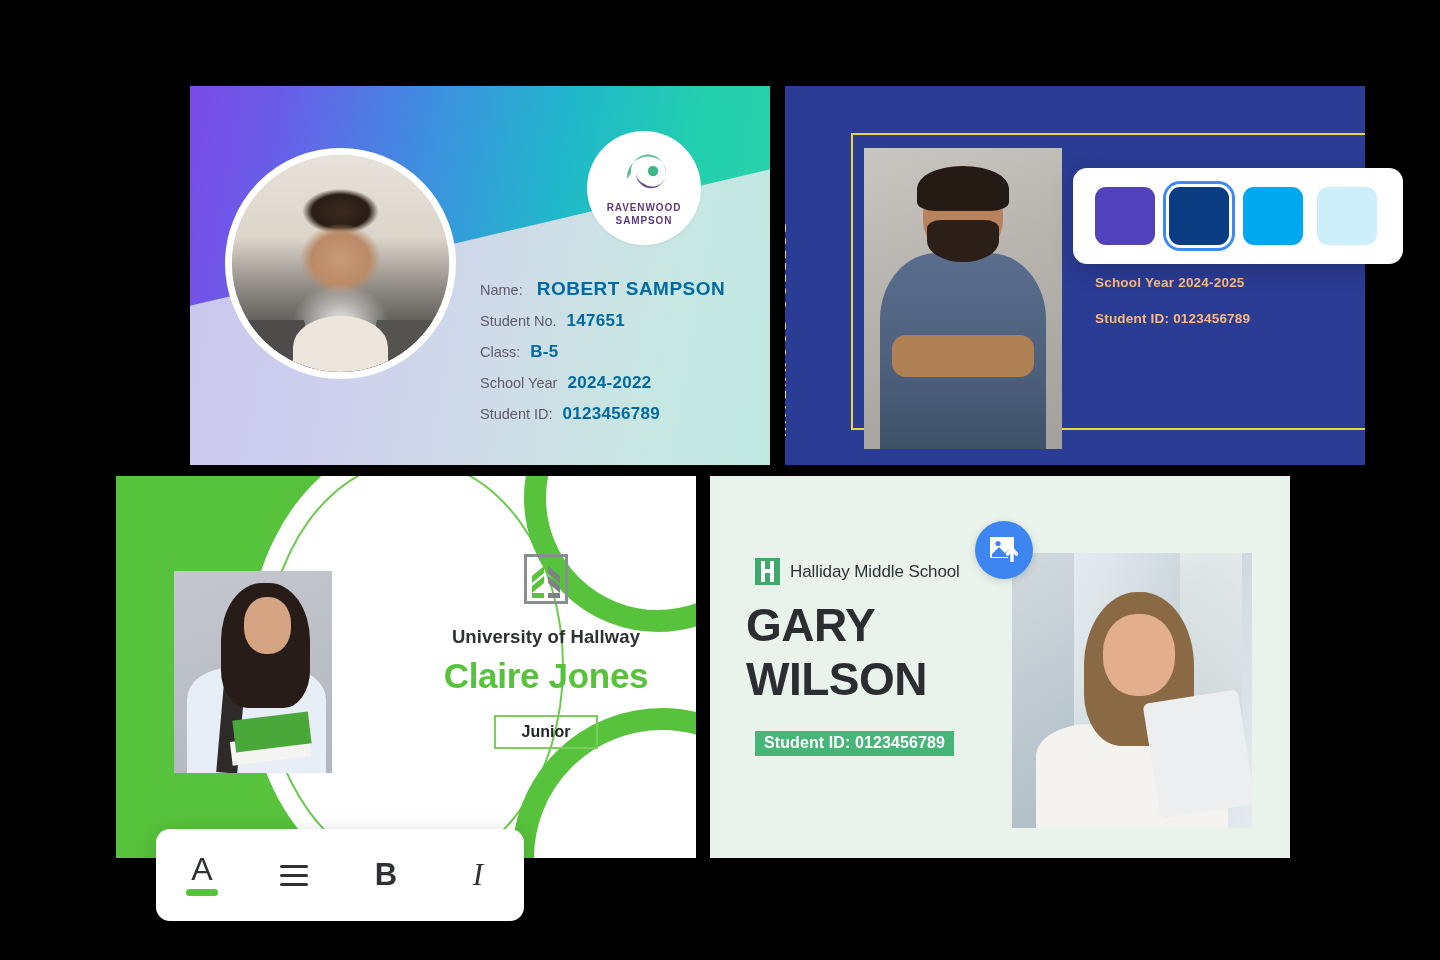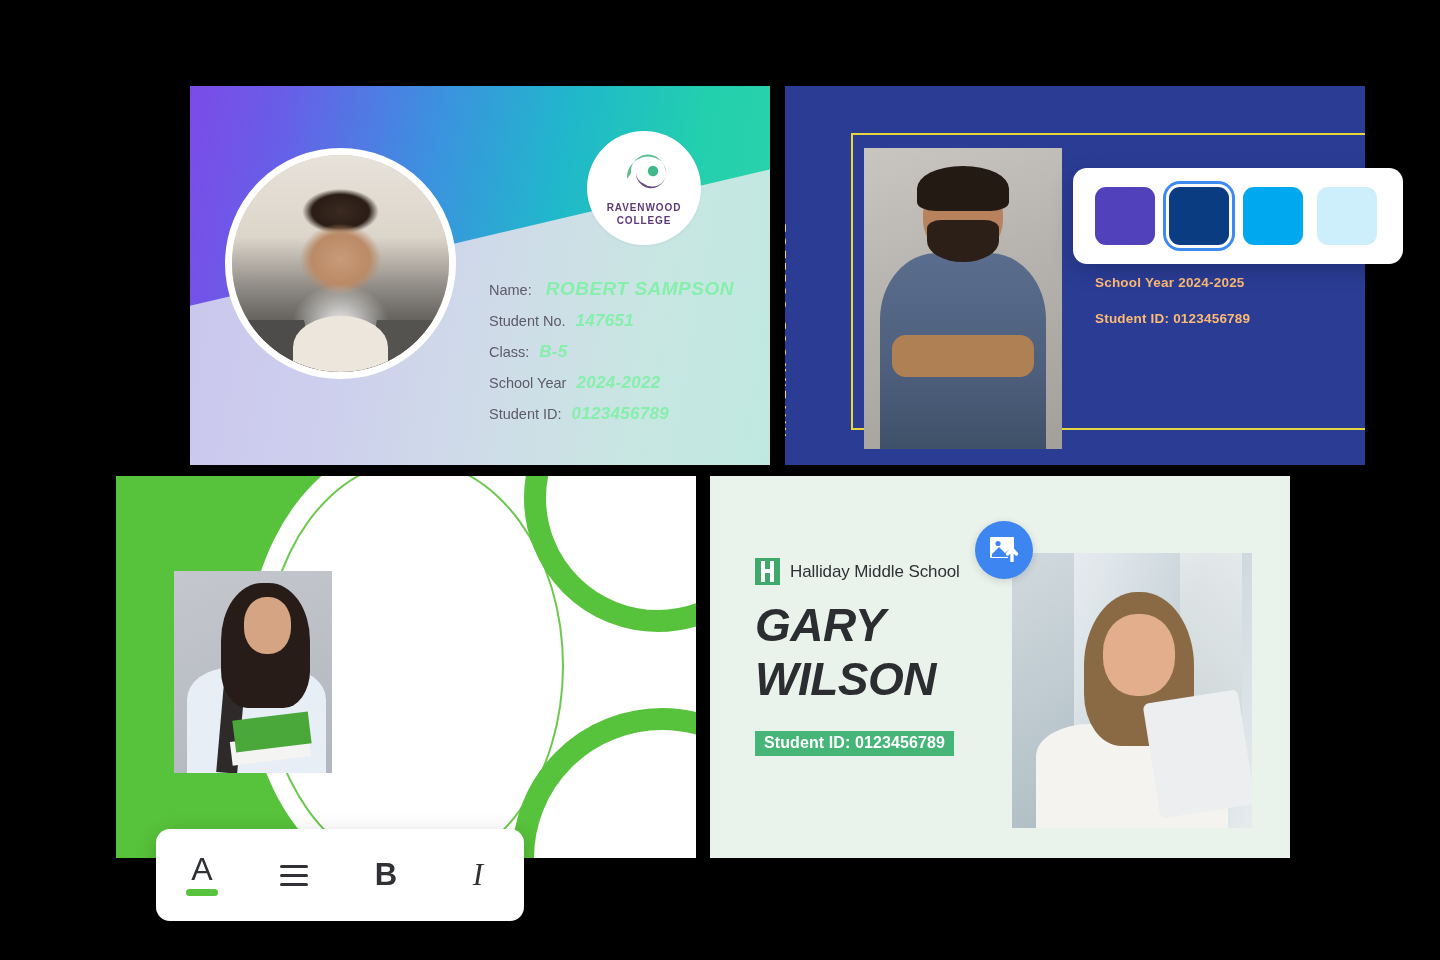--- a/index.html
+++ b/index.html
@@ -56,26 +56,26 @@
     align-items: center; justify-content: center;
     box-shadow: 0 1px 3px rgba(0,0,0,.05);
   }
   .c1-logo svg { display:block; }
   .c1-logo-text {
     margin-top: 6px; text-align: center;
     color: #5C3A78; font-weight: 700;
     font-size: 10px; letter-spacing: .9px; line-height: 13px;
   }
   .c1-fields {
-    position: absolute; left: 299px; top: 192px;
+    position: absolute; left: 290px; top: 192px;
     color: #4A4458;
   }
   .c1-row { display: flex; align-items: baseline; margin-bottom: 11px; }
   .c1-row .lbl { font-size: 14.5px; color: #5D5A6B; font-weight: 400; }
-  .c1-row .val { font-size: 17px; color: #86efac; font-weight: 700; letter-spacing: .3px; font-style: italic; }
+  .c1-row .val { font-size: 17px; color: #0369a1; font-weight: 700; letter-spacing: .3px; }
   .c1-row.name .val { font-size: 19px; letter-spacing: .5px; }
   .c1-row .sp { display:inline-block; }
 
   
   .card2 {
     position: absolute; left: 765px; top: 86px;
     width: 580px; height: 379px;
     background: #2A3C94;
     overflow: hidden;
   }
@@ -207,23 +207,23 @@
     width: 580px; height: 382px;
     background: #E9F3EC; overflow: hidden;
   }
   .c4-logoline {
     position: absolute; left: 45px; top: 82px;
     display: flex; align-items: center; gap: 10px;
   }
   .c4-hlogo { width: 25px; height: 27px; }
   .c4-school { font-size: 17px; font-weight: 400; color: #2E3134; letter-spacing: -.1px; }
   .c4-name {
-    position: absolute; left: 45px; top: 122px;
+    position: absolute; left: 36px; top: 122px;
     font-size: 46px; font-weight: 700; color: #2B2D30;
-    line-height: 54px; letter-spacing: -.5px; font-style: italic;
+    line-height: 54px; letter-spacing: -.5px;
   }
   .c4-badges { position: absolute; left: 45px; top: 255px; }
   .c4-badge {
     display: inline-block; background: #45B678; color: #ffffff;
     font-size: 16px; font-weight: 700; padding: 3px 9px 4px; margin-bottom: 3px;
     letter-spacing: .1px;
   }
   .c4-photo {
     position: absolute; left: 302px; top: 77px;
     width: 240px; height: 275px;
@@ -289,21 +289,21 @@
     <div class="c1-logo">
       <span>
         <svg width="54" height="46" viewBox="0 0 54 46">
           <path d="M14 24 A17 17 0 0 1 45 13 A21 21 0 0 0 10 30 Z" fill="#58BE8E"></path>
           <path d="M19 24 A15 15 0 1 0 44 13 A12.5 12.5 0 1 1 26.5 34.5 A12.5 12.5 0 0 1 19 24 Z" fill="#6B4C8E"></path>
           <circle cx="36" cy="22" r="5.2" fill="#3FB98A"></circle>
         </svg>
       </span>
       <div class="c1-logo-text">
         <div>RAVENWOOD</div>
-        <div>COLLEGE</div>
+        <div>SAMPSON</div>
       </div>
     </div>
 
     <div class="c1-fields">
       <div class="c1-row name">
         <span class="lbl">Name:</span>
         <span class="sp" style="width:14px"></span>
         <span class="val">ROBERT SAMPSON</span>
       </div>
       <div class="c1-row">
@@ -371,20 +371,36 @@
     <div class="c3-photo">
       <div class="bg"></div>
       <div class="shirt"></div>
         <div class="strap"></div>
       <div class="hair"></div>
         <div class="face"></div>
       <div class="book2"></div>
         <div class="book"></div>
     </div>
 
+    <div class="c3-right">
+      <div class="c3-logo">
+        <svg width="44" height="50" viewBox="0 0 44 50">
+          <rect x="1.5" y="1.5" width="41" height="47" fill="none" stroke="#8A8E91" stroke-width="3"></rect>
+          <path d="M8 22 L20 12 L20 19 L8 29 Z" fill="#57C23B"></path>
+          <path d="M8 32 L20 22 L20 29 L8 39 Z" fill="#57C23B"></path>
+          <rect x="8" y="39" width="12" height="5" fill="#57C23B"></rect>
+          <path d="M36 22 L24 12 L24 19 L36 29 Z" fill="#7D8184"></path>
+          <path d="M36 32 L24 22 L24 29 L36 39 Z" fill="#7D8184"></path>
+          <rect x="24" y="39" width="12" height="5" fill="#7D8184"></rect>
+        </svg>
+      </div>
+      <div class="c3-univ">University of Hallway</div>
+      <div class="c3-name">Claire Jones</div>
+      <div class="c3-badge">Junior</div>
+    </div>
   </div>
 
   <div class="card4">
     <div class="c4-logoline">
       <span class="c4-hlogo">
         <svg width="25" height="27" viewBox="0 0 25 27">
           <rect x="0" y="0" width="25" height="27" fill="#3FA86B"></rect>
           <rect x="6" y="3" width="4" height="21" fill="#ffffff"></rect>
           <rect x="15" y="3" width="4" height="21" fill="#ffffff"></rect>
           <rect x="6" y="11" width="13" height="4" fill="#ffffff"></rect>

